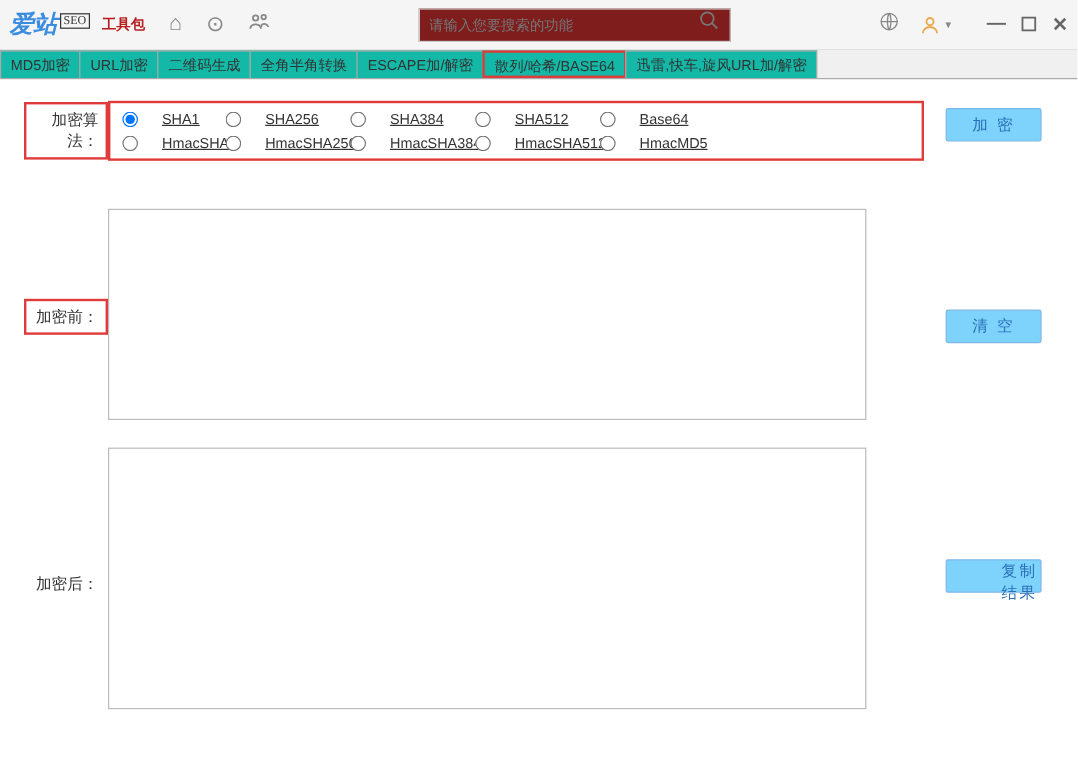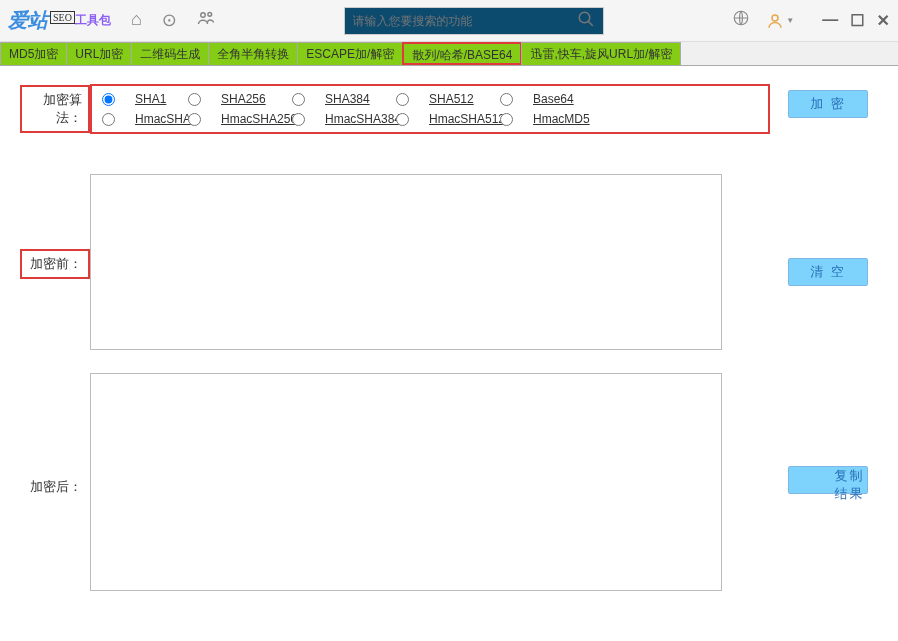--- a/index.html
+++ b/index.html
@@ -36,42 +36,41 @@
       color: #333;
       margin-left: 2px;
       border: 1px solid #333;
       padding: 0px 2px;
       position: relative;
       top: -3px;
     }
     .logo-sub2 {
       font-size: 12px;
       font-weight: bold;
-      color: #8b5cf6;
-      margin-left: 0;
+      color: #b91c1c;
+      margin-left: 10px;
     }
     .titlebar-icons {
       display: flex;
       gap: 20px;
       margin-left: 8px;
     }
     .titlebar-icons span { color: #888; font-size: 18px; cursor: pointer; }
     .search-wrap {
       flex: 1;
       display: flex;
       justify-content: center;
     }
     .search-box {
       width: 260px;
       height: 28px;
       border: 1px solid #ccc;
       display: flex;
-      align-items: center;
       padding: 0 8px;
-      background: #0c4a6e;
+      background: #7f1d1d;
     }
     .search-box input {
       flex: 1;
       border: none;
       outline: none;
       font-size: 12px;
       color: #999;
       background: transparent;
     }
     .search-box .search-icon { color: #888; font-size: 16px; }
@@ -92,21 +91,21 @@
       border-bottom: 1px solid #aaa;
       display: flex;
     }
     .tab {
       padding: 0 8px;
       height: 23px;
       line-height: 23px;
       border: 1px solid #aaa;
       border-bottom: none;
       margin-right: -1px;
-      background: #84cc16;
+      background: #14b8a6;
       cursor: pointer;
       font-size: 12px;
       color: #333;
     }
     .tab.highlighted {
       border: 2px solid #e03b3b;
     }
 
     .content {
       padding: 18px 20px;

